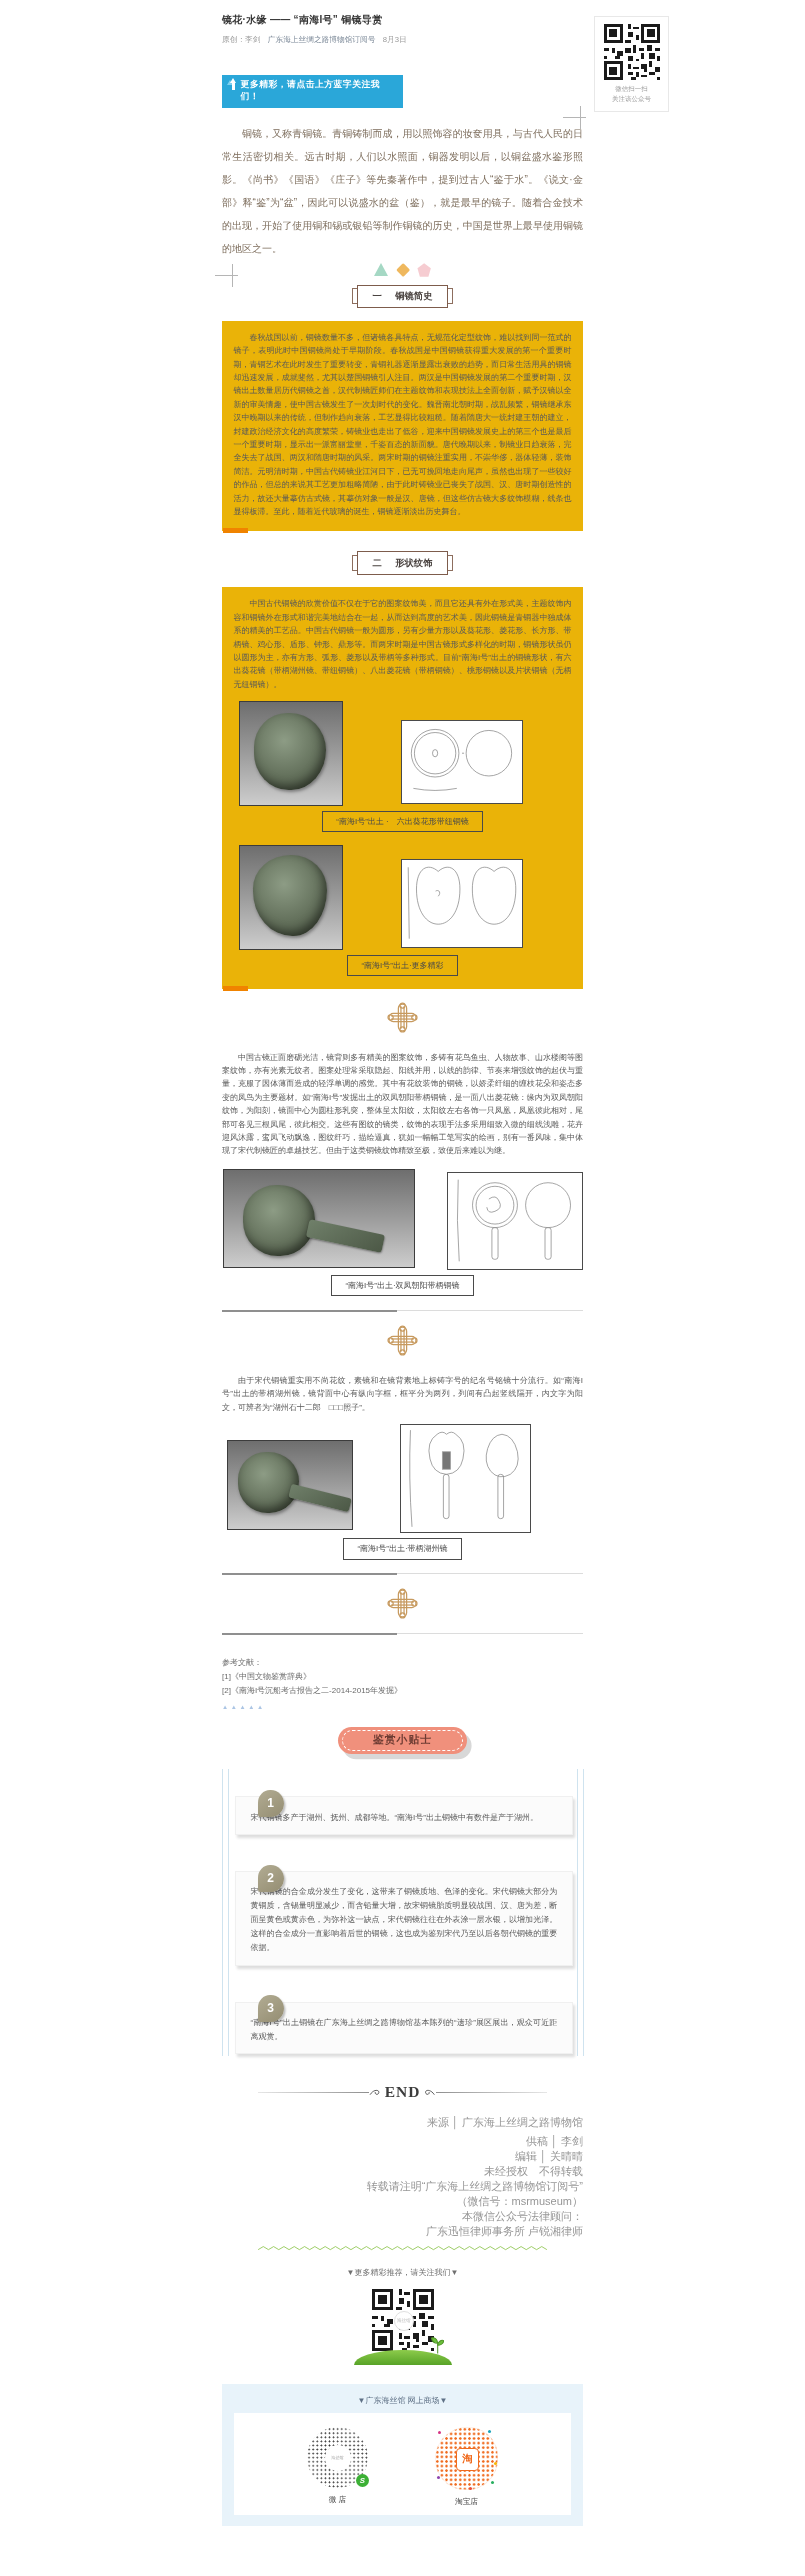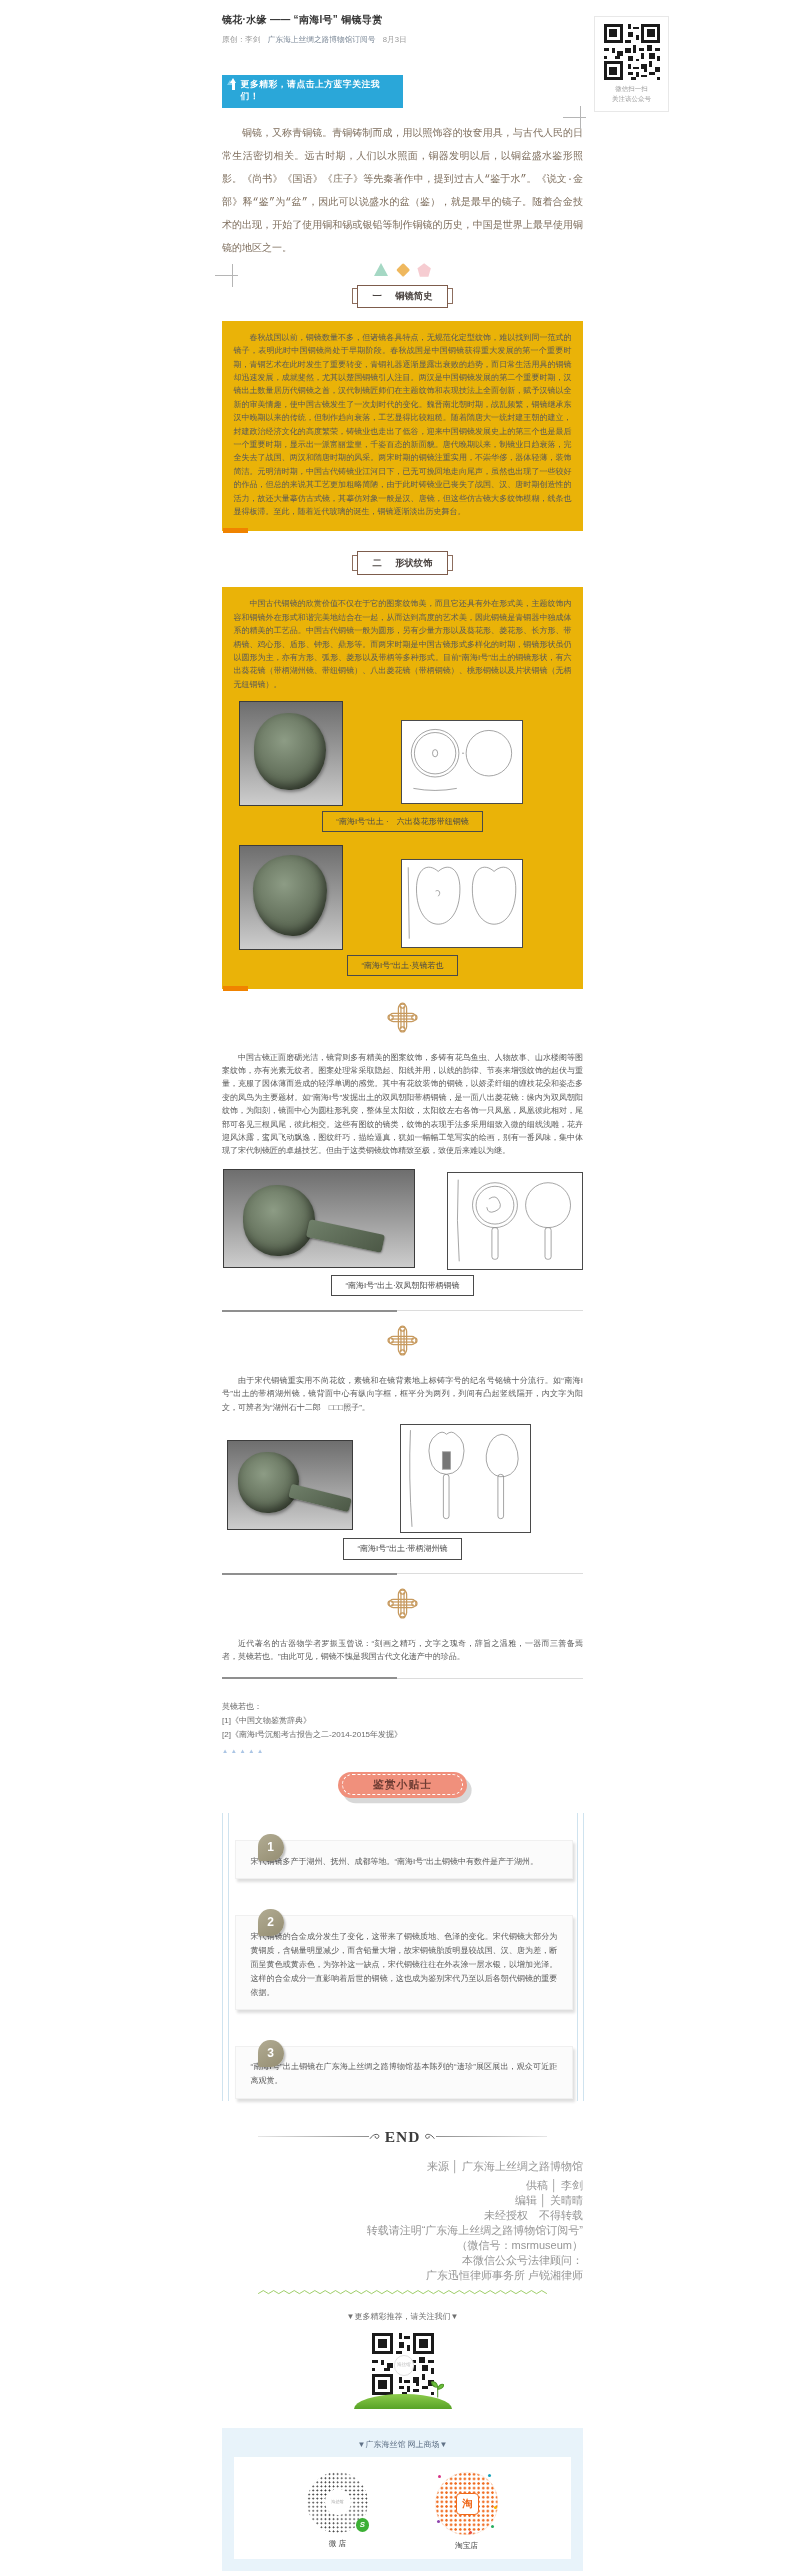--- a/index.html
+++ b/index.html
@@ -21,21 +21,21 @@
   .banner .arr i{position:absolute;left:1.5px;top:0;width:0;height:0;
      border-left:3.6px solid transparent;border-right:3.6px solid transparent;border-bottom:5.7px solid #fff;}
   .banner .arr b{position:absolute;left:3.6px;top:4.6px;width:3.1px;height:7.7px;background:#fff;}
   .banner .arr .ghost{position:absolute;left:-1.5px;top:1.5px;width:0;height:0;
      border-left:3.6px solid transparent;border-right:3.6px solid transparent;border-bottom:5.7px solid #7fd0ef;}
   
   .trim{position:absolute;color:#b5b5b5;}
   .trim .h{position:absolute;width:23px;height:0.5px;background:#b5b5b5;top:10.8px;left:0;}
   .trim .v{position:absolute;width:0.5px;height:23px;background:#b5b5b5;left:17px;top:0;}
   
-  .intro{margin-top:14.4px;font-family:Liberation Mono, monospace;
+  .intro{margin-top:14.4px;font-family:Liberation Sans, sans-serif;
          color:#7d6d5c;font-size:10px;line-height:23px;text-align:justify;text-indent:2em;}
   
   .shapes{margin:3.1px 0 5.2px;text-align:center;height:16.5px;}
   .shapes span{display:inline-block;vertical-align:middle;margin:0 3.6px;}
   .tri{width:0;height:0;border-left:7.2px solid transparent;border-right:7.2px solid transparent;
        border-bottom:13.4px solid #a5d8c4;}
   .dia{width:10.3px;height:10.3px;background:#efb85e;transform:rotate(45deg);border-radius:1.5px;}
   .pent{width:13.4px;height:13.4px;background:#f6ccd1;clip-path:polygon(50% 0,100% 38%,82% 100%,18% 100%,0 38%);}
   
   .sechead{margin:5.2px auto 0;width:91px;position:relative;text-align:center;}
@@ -269,21 +269,21 @@
       </div>
       <svg class="draw" style="margin:14.4px 0 0 58px;" width="120" height="87" viewBox="0 0 232 168">
         <g fill="none" stroke="#8a8a8a" stroke-width="1.5">
           <line x1="12" y1="14" x2="14" y2="152"></line>
           <path d="M70,22 C50,4 28,16 28,56 C28,100 48,124 70,124 C92,124 112,100 112,56 C112,16 90,4 70,22 Z"></path>
           <path d="M70,70 c6,-6 2,-14 -5,-10"></path>
           <path d="M178,22 C158,4 136,16 136,56 C136,100 156,124 178,124 C200,124 220,100 220,56 C220,16 198,4 178,22 Z"></path>
         </g>
       </svg>
     </div>
-    <div class="caption">“南海I号”出土·莫镜若也</div>
+    <div class="caption">“南海I号”出土·更多精彩</div>
     <div class="obar"></div>
   </div>
 
   <div class="knot">
       <svg width="31" height="31" viewBox="0 0 60 60" style="margin:0 auto;">
         <use href="#knotg"></use>
       </svg>
     </div>
 
   <div class="para">中国古镜正面磨砺光洁，镜背则多有精美的图案纹饰，多铸有花鸟鱼虫、人物故事、山水楼阁等图案纹饰，亦有光素无纹者。图案处理常采取隐起、阳线并用，以线的韵律、节奏来增强纹饰的起伏与重量，克服了因体薄而造成的轻浮单调的感觉。其中有花纹装饰的铜镜，以娇柔纤细的缠枝花朵和姿态多变的凤鸟为主要题材。如“南海I号”发掘出土的双凤朝阳带柄铜镜，是一面八出菱花镜：缘内为双凤朝阳纹饰，为阳刻，镜面中心为圆柱形乳突，整体呈太阳纹，太阳纹左右各饰一只凤凰，凤凰彼此相对，尾部可各见三根凤尾，彼此相交。这些有图纹的镜类，纹饰的表现手法多采用细致入微的细线浅雕，花卉迎风沐露，鸾凤飞动飘逸，图纹纤巧，描绘逼真，犹如一幅幅工笔写实的绘画，别有一番风味，集中体现了宋代制镜匠的卓越技艺。但由于这类铜镜纹饰精致至极，致使后来难以为继。</div>
@@ -342,29 +342,28 @@
       <span class="dark"></span>
       <span class="light"></span>
     </div>
 
   <div class="knot">
       <svg width="31" height="31" viewBox="0 0 60 60" style="margin:0 auto;">
         <use href="#knotg"></use>
       </svg>
     </div>
 
-  <div class="para">近代著名的古器物学者罗振玉曾说：“刻画之精巧，文字之瑰奇，辞旨之温雅，一器而三善备焉者，莫镜若也。”由此可见，铜镜不愧是我国古代文化遗产中的珍品。</div>
 
   <div class="divline">
       <span class="dark"></span>
       <span class="light"></span>
     </div>
 
   <div class="refs">
-    <div>莫镜若也：</div>
+    <div>参考文献：</div>
     <div>[1]《中国文物鉴赏辞典》</div>
     <div>[2]《南海I号沉船考古报告之二-2014-2015年发掘》</div>
   </div>
   <div class="tris">▲▲▲▲▲</div>
 
   <div class="tipbtn"><span class="dash"></span><span>鉴赏小贴士</span></div>
 
   <div class="tipswrap">
     <span class="rail rl1"></span>
       <span class="rail rl2"></span>

